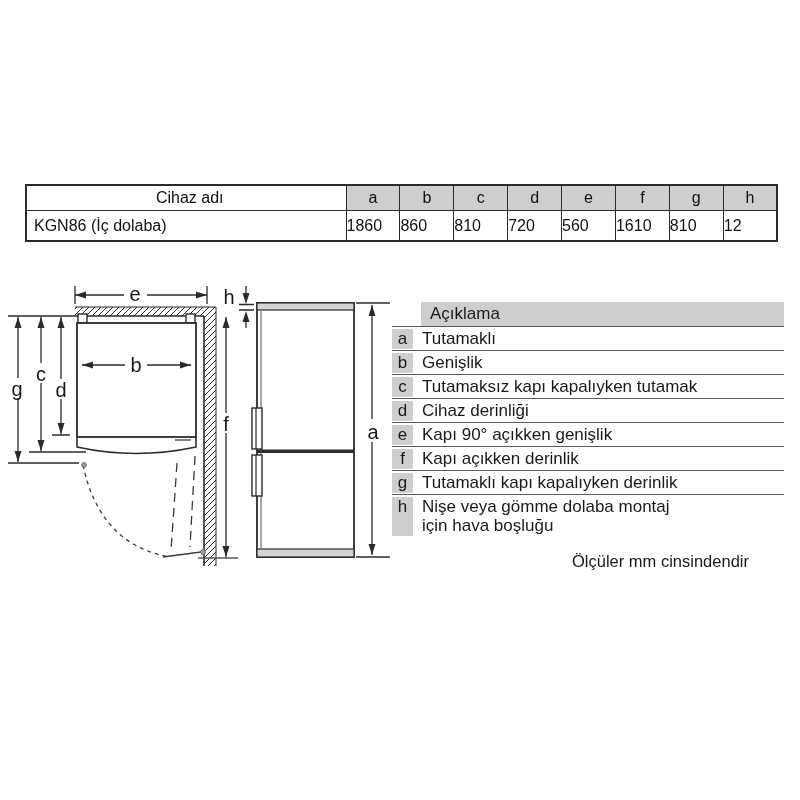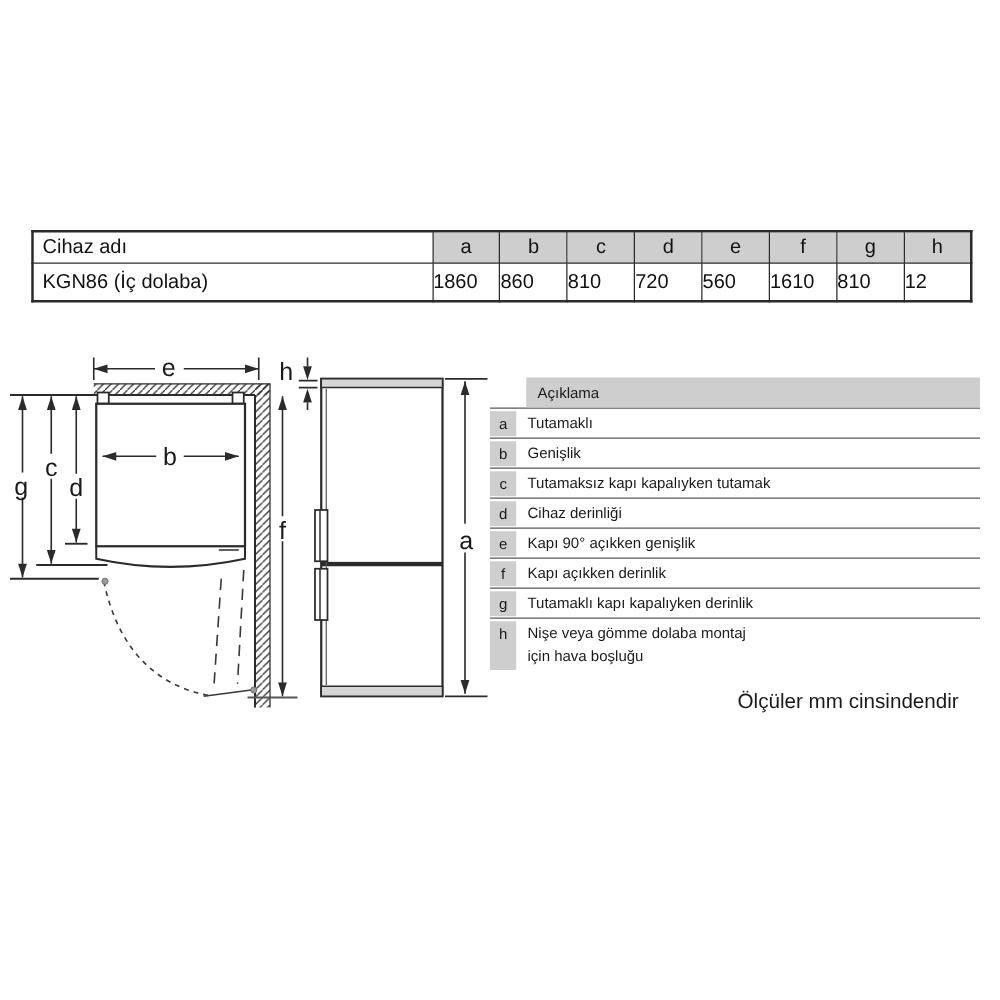--- a/index.html
+++ b/index.html
@@ -8,38 +8,38 @@
 
   
   .spec-table{position:absolute;left:25px;top:184px;width:751px;
               border-collapse:collapse;table-layout:fixed;
               font-size:16px;color:#111;}
   .spec-table td{border:1.5px solid #2b2b2b;padding:0;white-space:nowrap;overflow:hidden;}
   .spec-table{border:2.5px solid #2b2b2b;}
   .spec-table td.name{text-align:left;padding-left:7px;}
   .spec-table td.num{text-align:left;}
   .spec-table td.dimhead{text-align:center;background:#cecece;}
-  .spec-table tr.hdr td{height:24px;}
+  .spec-table tr.hdr td{height:24px;text-align:center;}
   .spec-table tr.r1 td{height:29px;}
   .spec-table tr.r2 td{height:28px;}
 
   
-  .legend{position:absolute;left:392px;top:302px;width:392px;font-size:12px;}
+  .legend{position:absolute;left:392px;top:302px;width:392px;font-size:17px;}
   .legend-header{display:flex;border-bottom:1px solid #595959;}
   .legend-header .spacer{width:29px;}
   .legend-header .hdrcell{flex:1;background:#cecece;line-height:24px;height:24px;padding-left:9px;}
   .legend-row{display:flex;align-items:stretch;border-bottom:1px solid #595959;min-height:23px;}
   .legend-row.last{border-bottom:none;}
   .legend-key{width:21px;background:#cecece;margin:1.5px 0;text-align:center;
               display:flex;align-items:flex-start;justify-content:center;line-height:20px;}
   .legend-desc{flex:1;padding:2px 0 2px 9px;line-height:19px;white-space:pre-line;
                display:flex;align-items:center;}
 
   
-  .footnote{position:absolute;left:590px;top:552px;font-size:16.5px;color:#1a1a1a;}
+  .footnote{position:absolute;left:572px;top:552px;font-size:16.5px;color:#1a1a1a;}
 
   
   .diagram{position:absolute;left:0;top:280px;width:400px;height:300px;}
   .diagram text{font-family:"Liberation Sans",sans-serif;font-size:20px;fill:#1a1a1a;}
 </style>
 </head>
 <body>
 
 <div class="page">
 

